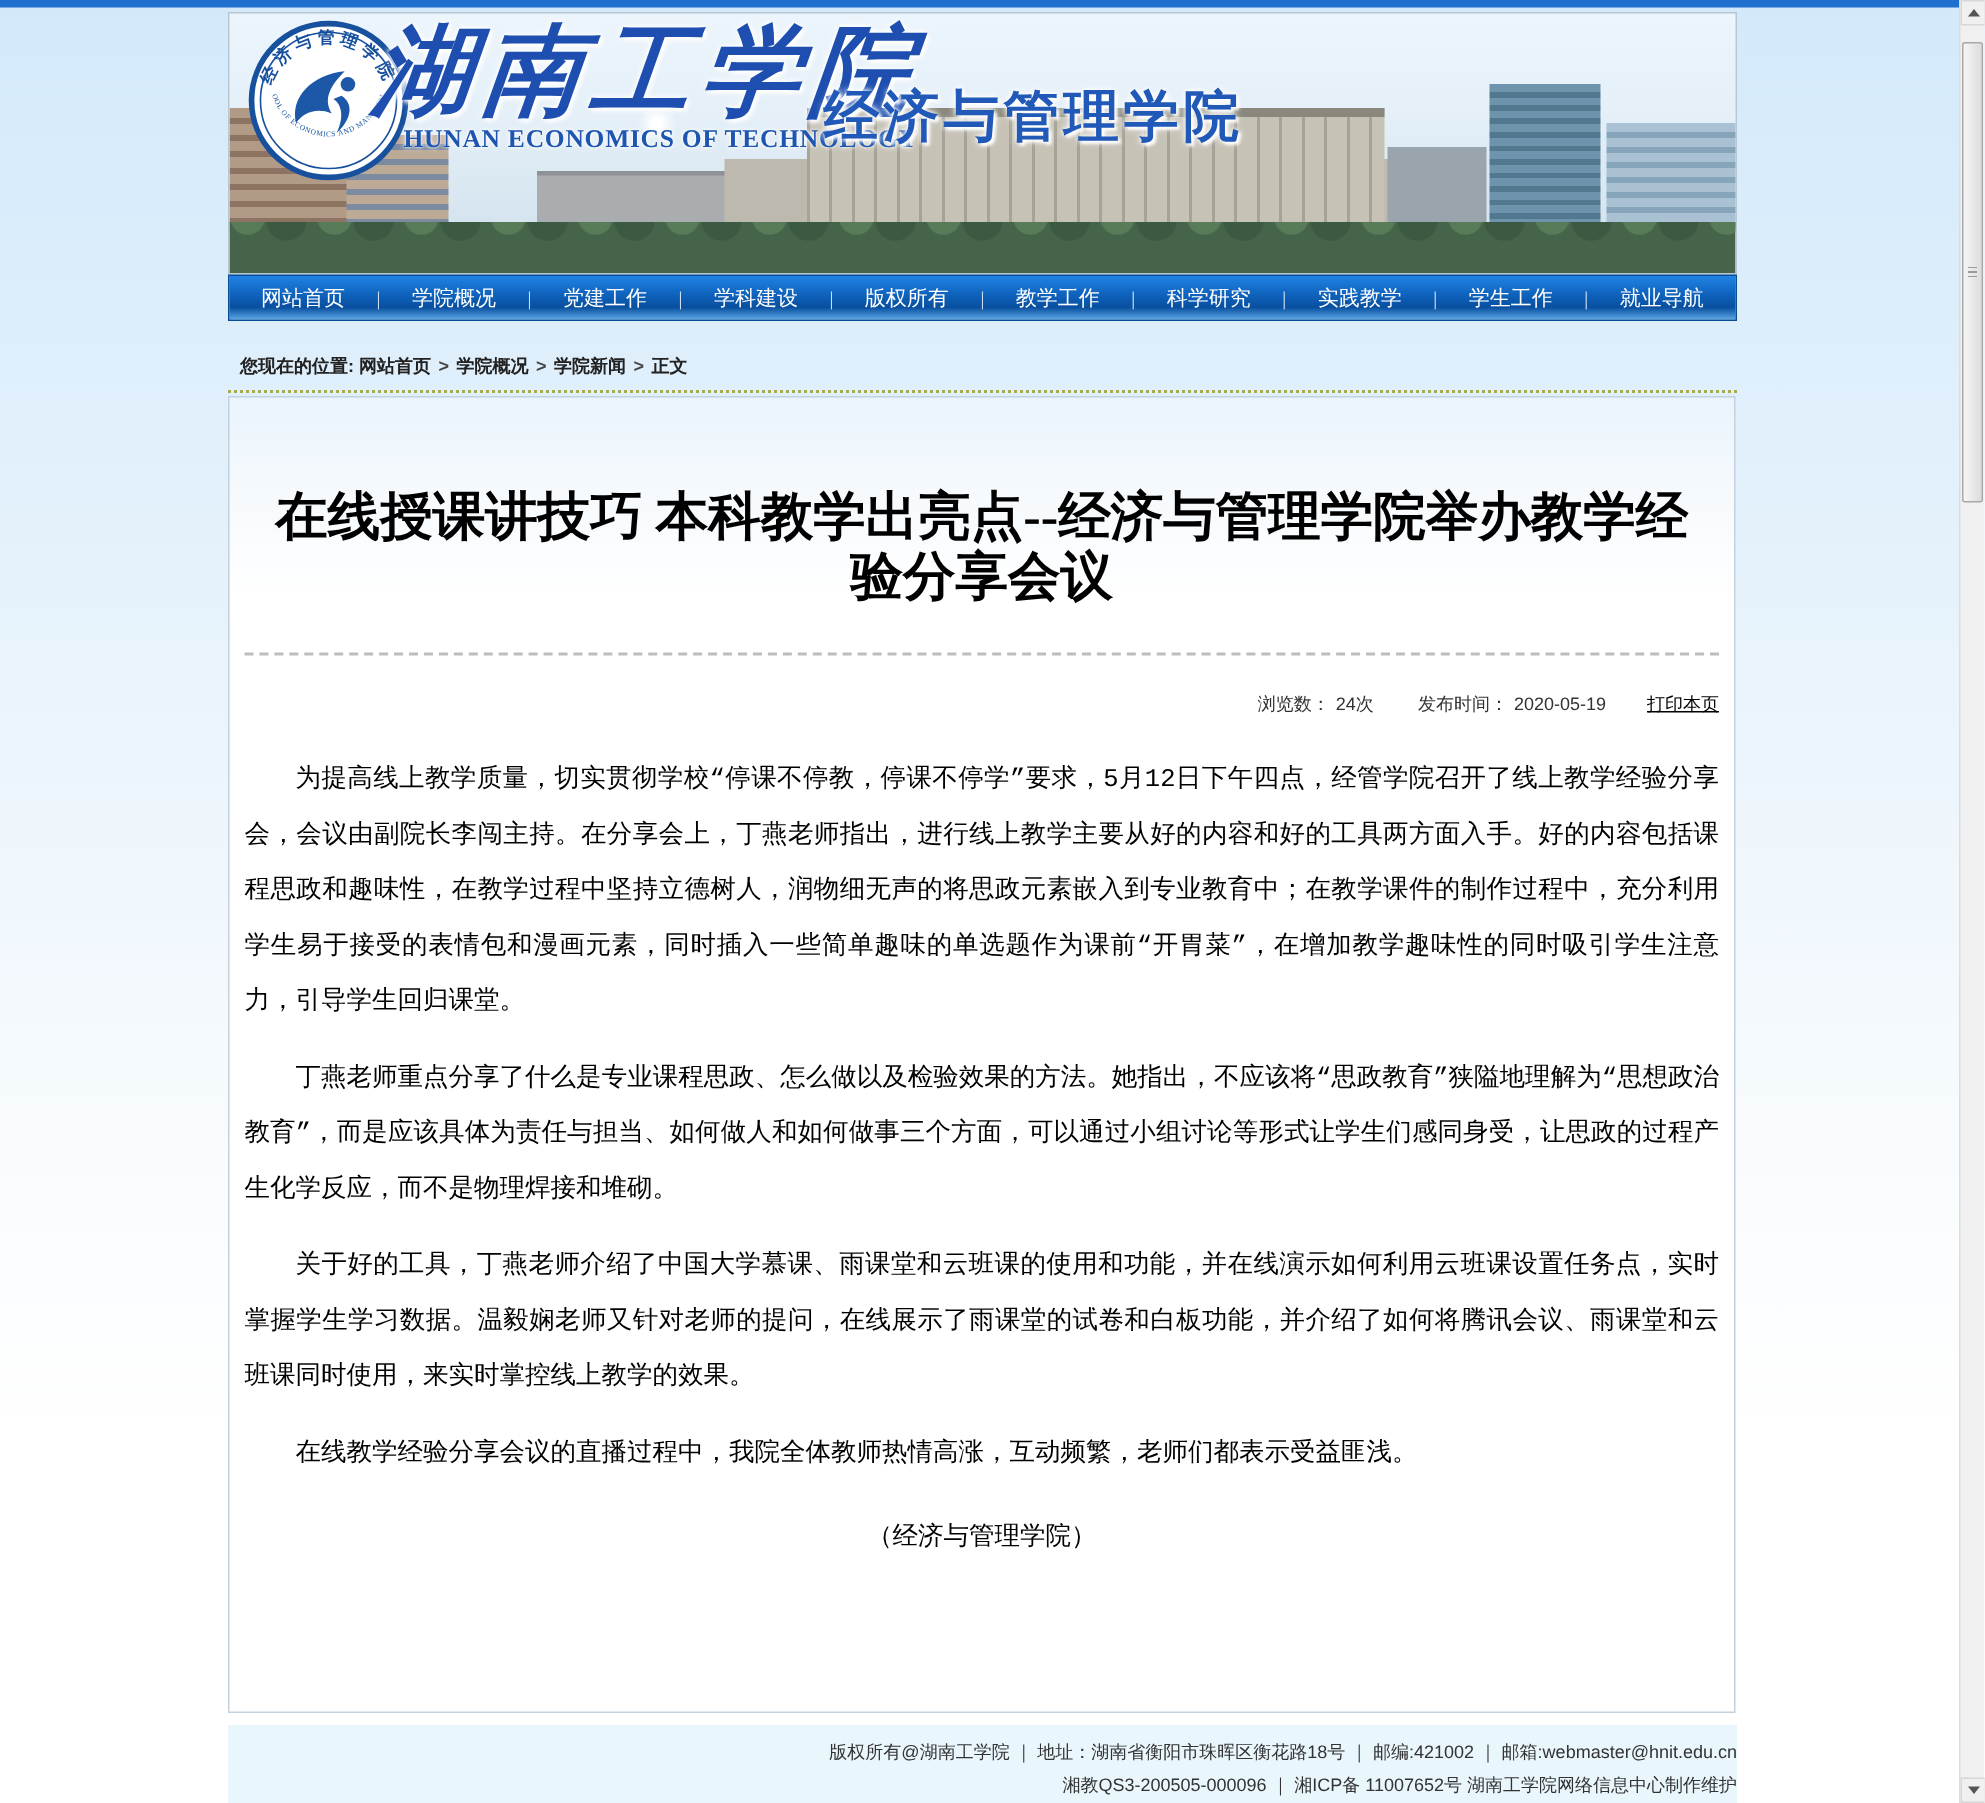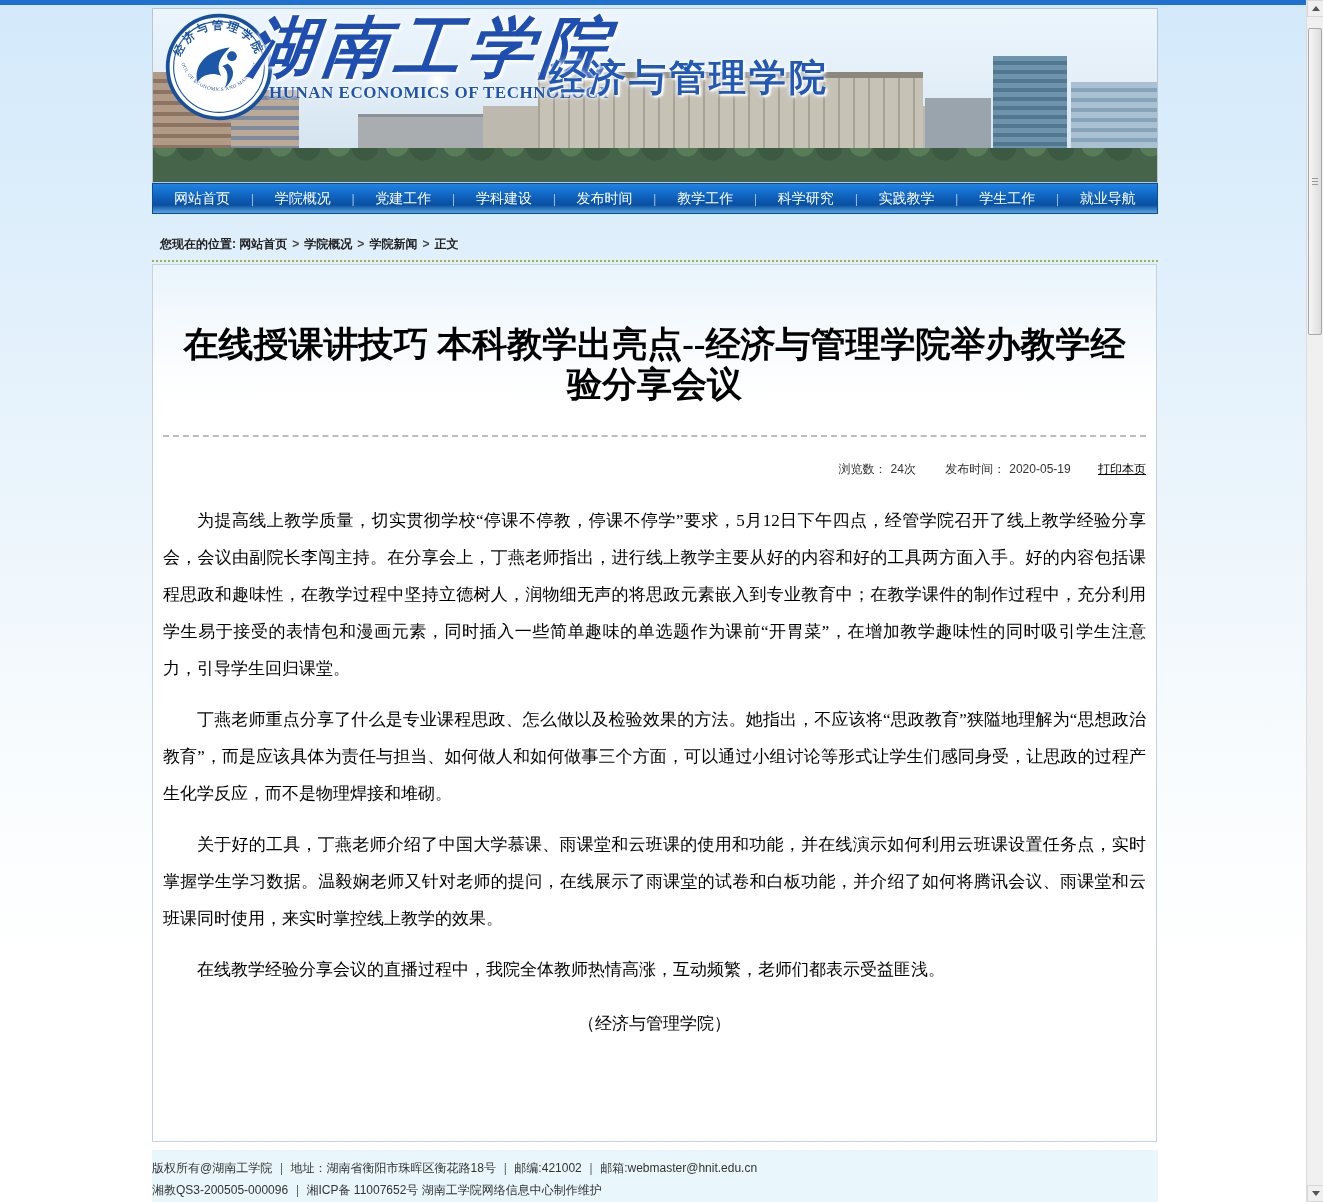--- a/index.html
+++ b/index.html
@@ -66,28 +66,28 @@
          background:linear-gradient(180deg,#e9f4fc 0%,#f4f9fd 6%,#ffffff 15%); }
   .article-inner { padding:0 10px; }
   .article-title { margin:60px auto 0; max-width:955px; text-align:center;
          font-size:35px; font-weight:bold; color:#000; line-height:40px; }
   .title-rule { border:none; border-top:2px dashed #bdbdbd; margin:30px 0 0 0; }
   .article-meta { margin-top:24px; text-align:right; font-size:12px; color:#333;
          font-family:"Liberation Sans","DejaVu Sans",sans-serif; }
   .article-meta span { margin:0 2px; }
   .meta-gap { display:inline-block; width:18px; }
   .print-link { color:#000; text-decoration:underline; cursor:pointer; }
-  .article-body { margin-top:24px; }
+  .article-body { margin-top:24px;font-family:Liberation Mono, monospace; }
   .para { font-size:17px; color:#000; line-height:37px; text-align:justify;
          text-indent:2em; margin-bottom:14px; }
   .signature { margin-top:24px; text-align:center; font-size:17px; color:#000; }
 
   
   .footer { position:absolute; left:152px; top:1150px; width:1006px; height:52px;
-         background:#e9f6fc; text-align:left; font-size:12px; color:#333;
+         background:#e9f6fc; text-align:right; font-size:12px; color:#333;
          padding-top:7px; line-height:22px;
          font-family:"Liberation Sans","DejaVu Sans",sans-serif; }
 
   
   .scrollbar { position:absolute; left:1306px; top:0; width:17px; height:1202px;
          background:#f0f0f0; border-left:1px solid #dcdcdc; }
   .scroll-btn { position:absolute; left:0; width:17px; height:17px; background:#f0f0f0;
          border:1px solid #d7d7d7; display:flex; align-items:center; justify-content:center; cursor:pointer; }
   .scroll-btn.up { top:0; } .scroll-btn.down { bottom:0; }
   .arrow { width:0; height:0; border-left:4px solid transparent; border-right:4px solid transparent; }
@@ -145,21 +145,21 @@
 
   <div class="nav">
       <a class="nav-item">网站首页</a>
       <span class="nav-sep">|</span>
       <a class="nav-item">学院概况</a>
       <span class="nav-sep">|</span>
       <a class="nav-item">党建工作</a>
       <span class="nav-sep">|</span>
       <a class="nav-item">学科建设</a>
       <span class="nav-sep">|</span>
-      <a class="nav-item">发布时间</a>
+      <a class="nav-item">版权所有</a>
       <span class="nav-sep">|</span>
       <a class="nav-item">教学工作</a>
       <span class="nav-sep">|</span>
       <a class="nav-item">科学研究</a>
       <span class="nav-sep">|</span>
       <a class="nav-item">实践教学</a>
       <span class="nav-sep">|</span>
       <a class="nav-item">学生工作</a>
       <span class="nav-sep">|</span>
       <a class="nav-item">就业导航</a>

